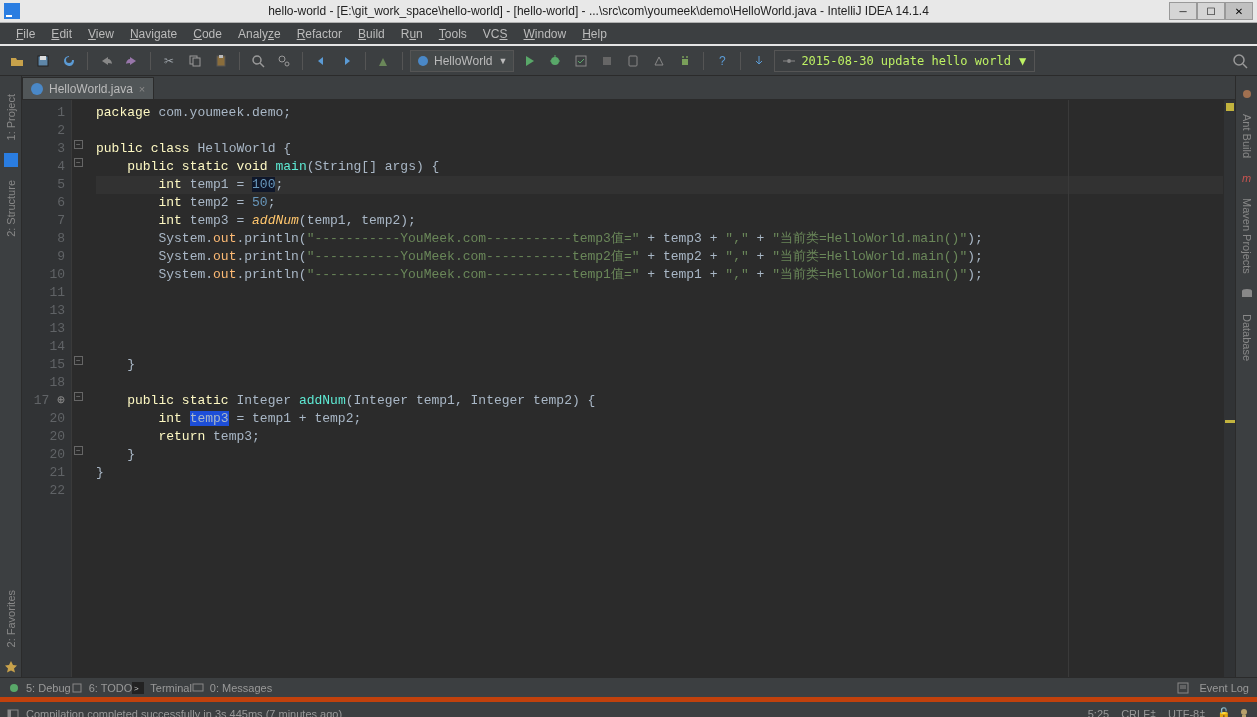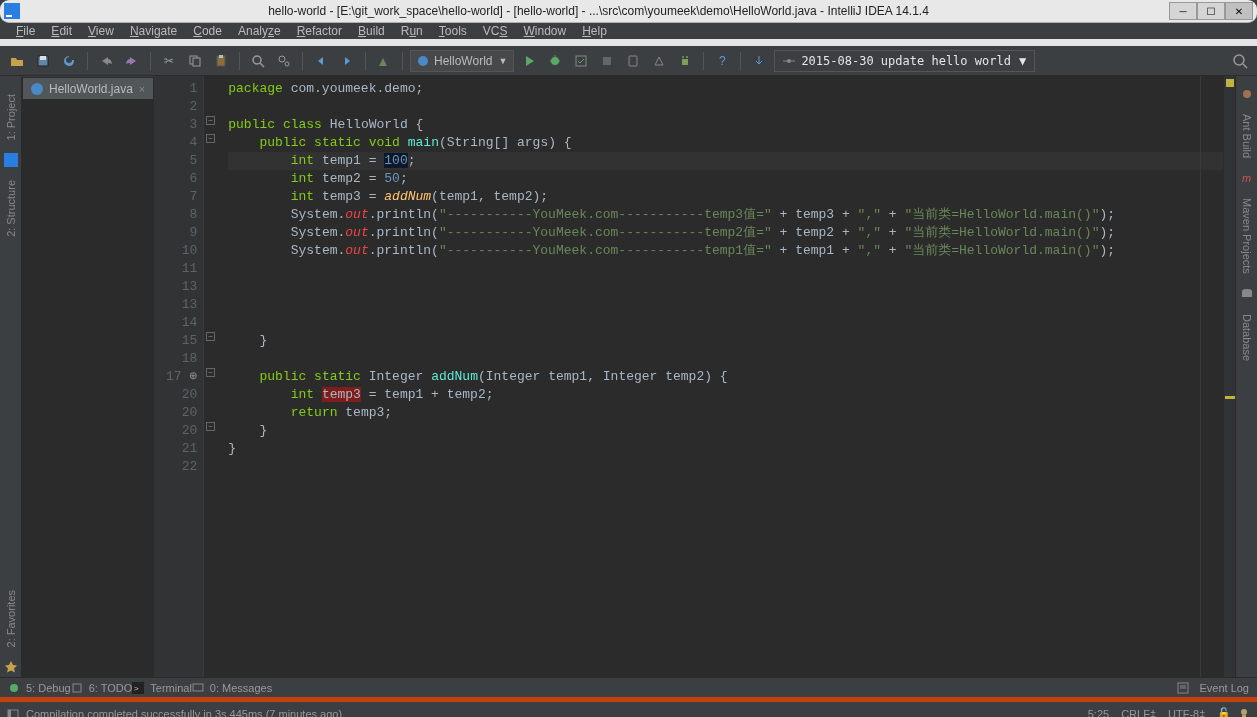--- a/index.html
+++ b/index.html
@@ -14,38 +14,37 @@
   position: relative;
 }
 .titlebar {
   background: #e8e8e8;
   color: #000;
   height: 23px;
   display: flex;
   align-items: center;
   padding: 0 4px;
   border-bottom: 1px solid #b0b0b0;
-  border-radius: 9px;
 }
 .titlebar .logo {
   width: 16px; height: 16px;
   margin-right: 8px;
 }
 .titlebar .title { flex: 1; text-align: center; font-size: 12px; color: #222; }
 .winbtns { display: flex; gap: 0; }
 .winbtn { width: 28px; height: 18px; background: #d5d5d5; border: 1px solid #999; display:flex; align-items:center; justify-content:center; font-size:10px; cursor:pointer; }
 .winbtn.close { background: #c0c0c0; }
 
 .menubar {
   background: #3c3f41;
   height: 23px;
   display: flex;
   align-items: center;
   padding: 0 8px;
-  border-bottom: 7px solid #e5e5e5;
+  border-bottom: 2px solid #e5e5e5;
 }
 .menubar .mi {
   padding: 2px 8px;
   color: #bbbbbb;
   cursor: pointer;
 }
 .menubar .mi .ul { text-decoration: underline; }
 
 .toolbar {
   background: #3c3f41;
@@ -66,21 +65,21 @@
 .tsep { width:1px; height:18px; background:#555; margin:0 3px; }
 .runcfg {
   display:flex; align-items:center;
   border:1px solid #555; background:#45494a;
   height:22px; padding:0 6px; color:#bbb; cursor:pointer;
 }
 .runcfg .tri { margin-left:6px; font-size:9px; }
 .vcsbox {
   display:flex; align-items:center;
   border:1px solid #555; background:#3c3f41;
-  height:22px; padding:0 8px; color:#e5e5e5; cursor:pointer;
+  height:22px; padding:0 8px; color:#bef264; cursor:pointer;
   font-family: monospace; font-size:12px;
 }
 .toolbar .spacer { flex:1; }
 
 .middle {
   display:flex;
   height: calc(717px - 23px - 23px - 30px - 20px - 20px);
 }
 .sidecol {
   width: 22px;
@@ -93,21 +92,21 @@
 .sidecol.right { border-right:none; border-left:1px solid #2b2b2b; }
 .sidelabel {
   writing-mode: vertical-rl;
   font-size:11px; color:#888;
   margin:10px 0;
   cursor:pointer;
 }
 .sidelabel.rev { transform: rotate(180deg); }
 .sideicon { width:14px;height:14px; margin:3px 0; }
 
-.editorarea { flex:1; display:flex; background:#2b2b2b; }
+.editorarea { flex:1; display:flex; flex-direction:column; background:#2b2b2b; }
 .tabbar {
   height:24px; background:#3c3f41;
   border-bottom:1px solid #2b2b2b;
   display:flex; align-items:flex-end;
 }
 .tab {
   display:flex; align-items:center;
   height:22px; padding:0 8px;
   background:#515658; color:#bbb;
   border:1px solid #2b2b2b; border-bottom:none;
@@ -124,28 +123,28 @@
   border-right:1px solid #3a3a3a;
 }
 .gutter div { height:18px; line-height:18px; }
 .foldcol { width:14px; background:#2b2b2b; position:relative; }
 .foldmark { position:absolute; left:2px; width:9px; height:9px; border:1px solid #666; color:#888; font-size:8px; line-height:7px; text-align:center; cursor:pointer; }
 .code {
   flex:1; padding:4px 0 4px 10px; color:#a9b7c6;
   white-space:pre;
 }
 .code .ln { height:18px; line-height:18px; display:block; }
-.kw { color:#84cc16; }
+.kw { color:#fef9c3; }
 .str { color:#6a8759; }
 .num { color:#6897bb; }
-.it { font-style:italic; color:#ef4444; }
+.it { color:#fdba74; }
 .fn { color:#5eead4; }
 .fnit { color:#ffc66d; font-style:italic; }
 .hl { background:#0f172a; }
-.hlid { background:#7f1d1d; }
+.hlid { background:#1d4ed8; }
 .caretline { background:#323232; display:block; }
 .rmargin { position:absolute; top:0; bottom:0; left:1046px; width:1px; background:#3a3a3a; }
 .errstripe { width:12px; background:#313335; border-left:1px solid #2b2b2b; position:relative; }
 .errstripe .okbox { position:absolute; top:3px; left:2px; width:8px; height:8px; background:#c2b33e; }
 .errstripe .mark { position:absolute; left:1px; width:10px; height:3px; background:#c2b33e; }
 
 .bottomtabs {
   height:20px; background:#3c3f41; border-top:1px solid #2b2b2b;
   display:flex; align-items:center; padding:0 8px; gap:0;
   font-size:11px; color:#999;

